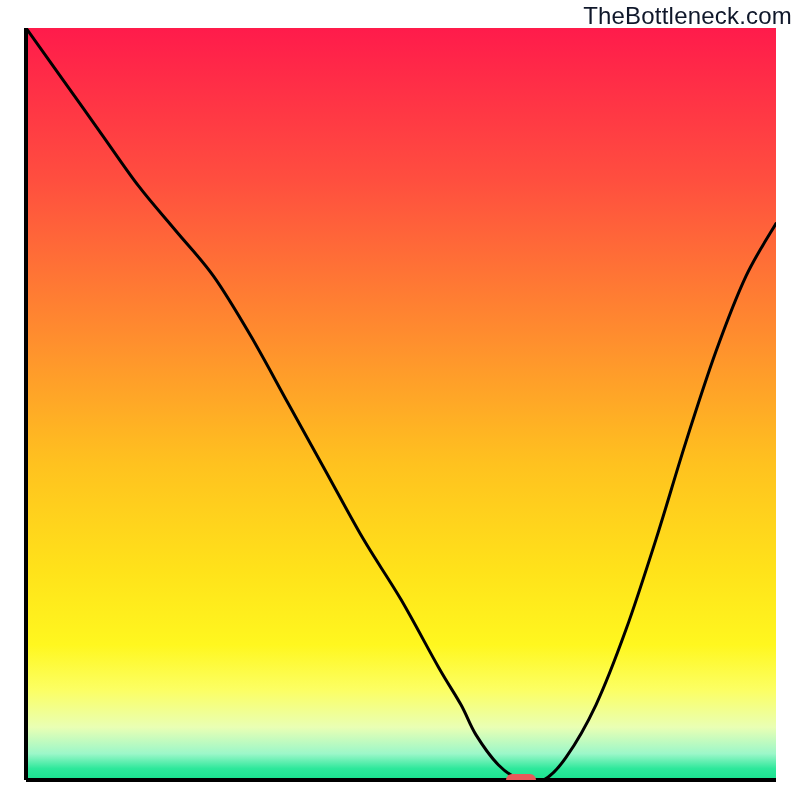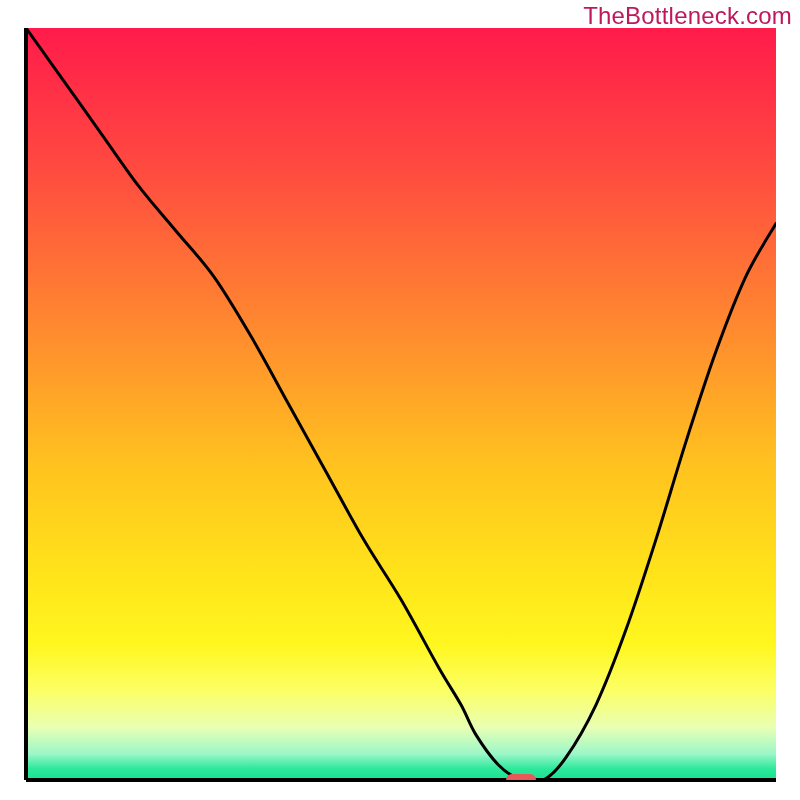--- a/index.html
+++ b/index.html
@@ -15,21 +15,21 @@
     width: 800px;
     height: 800px;
     box-sizing: border-box;
   }
   .watermark {
     position: absolute;
     top: 2px;
     right: 8px;
     font-size: 24px;
     font-weight: 500;
-    color: #be185d;
+    color: #0f172a;
     letter-spacing: 0.2px;
     z-index: 10;
   }
   svg.chart {
     position: absolute;
     left: 0;
     top: 0;
     width: 800px;
     height: 800px;
     display: block;

